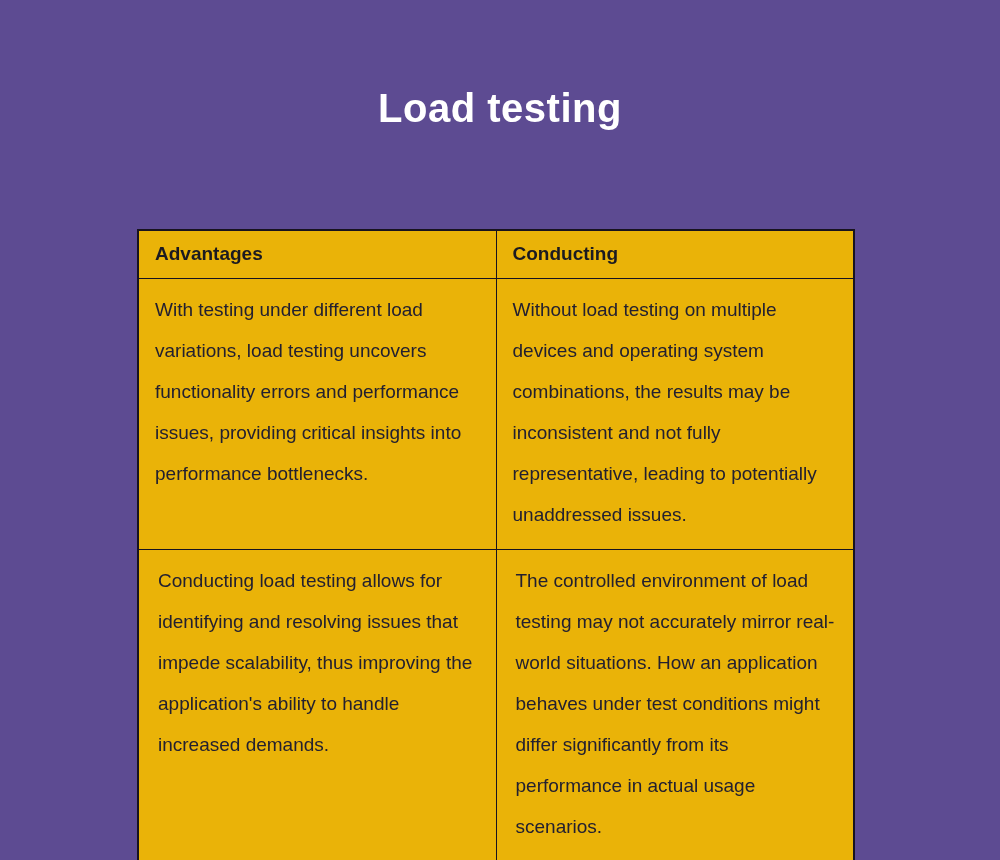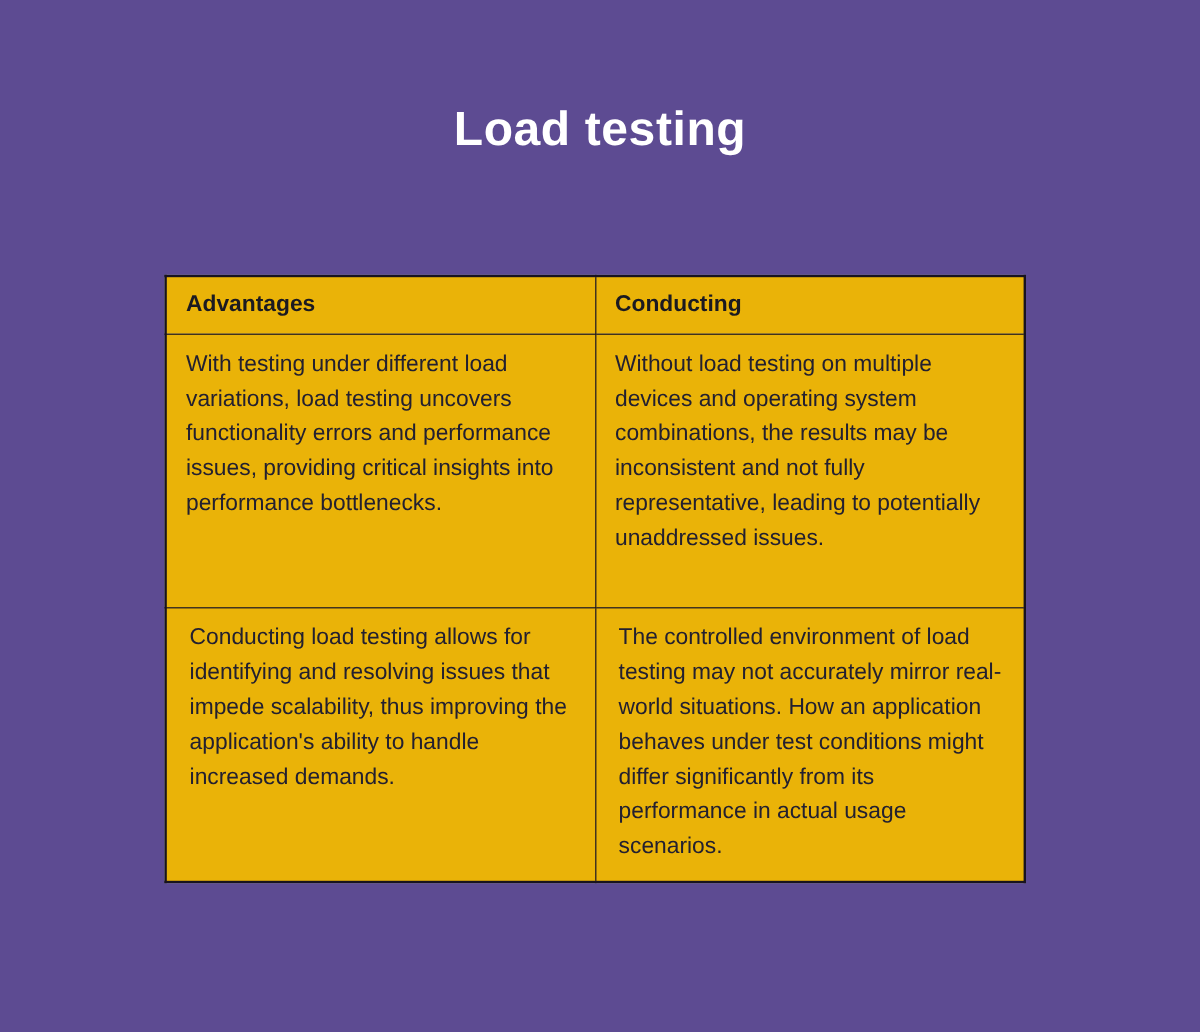--- a/index.html
+++ b/index.html
@@ -58,21 +58,21 @@
     text-align: left;
     vertical-align: middle;
     color: #1b1a21;
     padding-top: 4px;
     padding-bottom: 4px;
   }
 
   table.comparison td {
     font-size: 19px;
     font-weight: 400;
-    line-height: 29px;
+    line-height: 41px;
     vertical-align: top;
     text-align: left;
   }
 
   tr.row-1 td { height: 228px; }
   tr.row-2 td { height: 203px; padding-left: 19px; }
 </style>
 </head>
 <body>
 

